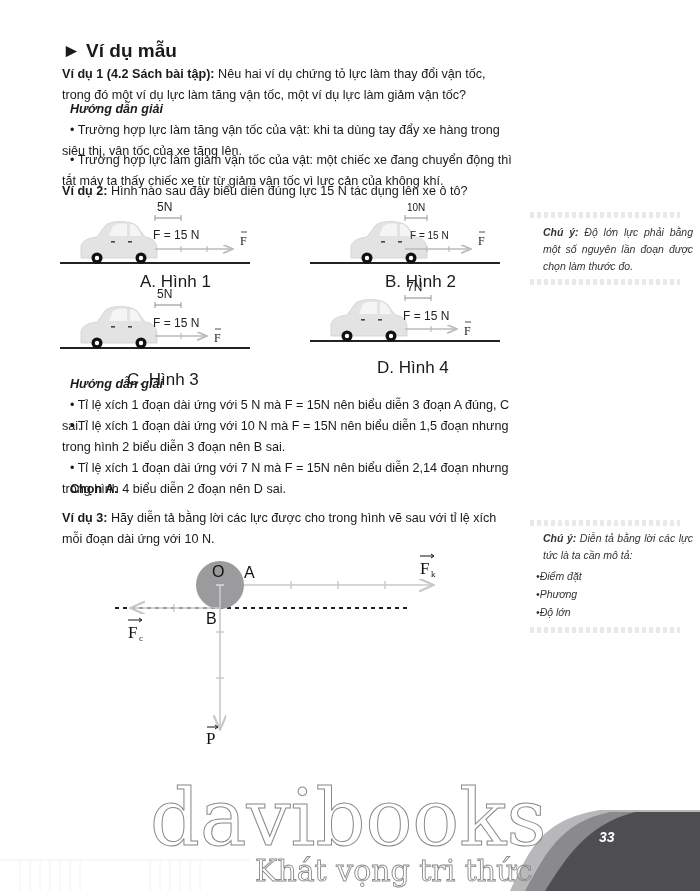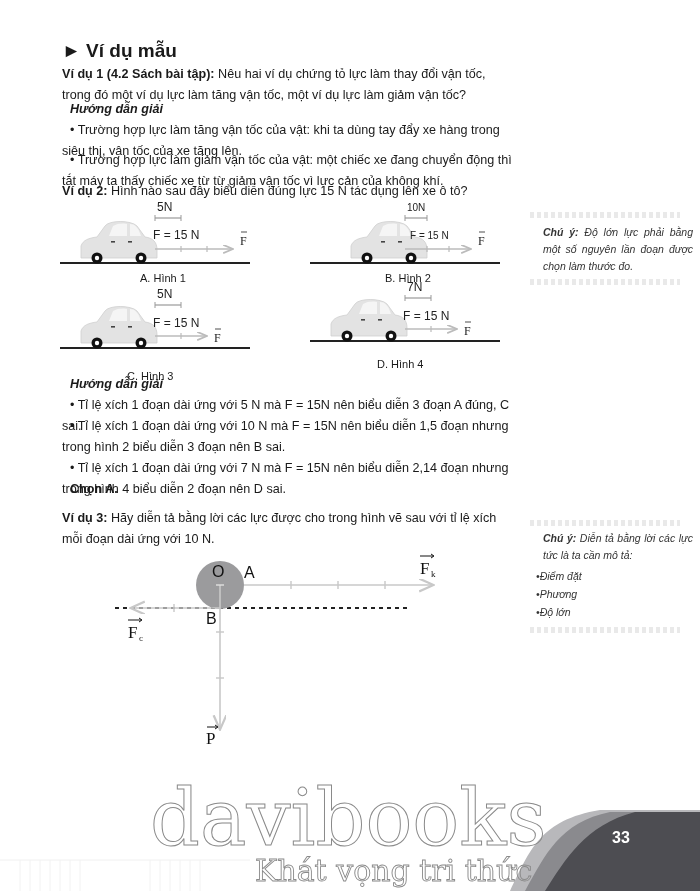--- a/index.html
+++ b/index.html
@@ -7,25 +7,25 @@
   .abs { position:absolute; }
   .h1 { left:62px; top:40px; font-size:19px; font-weight:bold; }
   .p { font-size:12.6px; line-height:21px; }
   .b { font-weight:bold; }
   .bi { font-weight:bold; font-style:italic; }
   .main { left:62px; width:450px; }
   .indent { text-indent:8px; }
   .note { left:530px; width:150px; font-size:10.5px; font-style:italic; line-height:17px; color:#333; text-align:justify;margin-left:13px; }
   .dots { height:6px; width:150px; background:repeating-linear-gradient(90deg,#e9e9e9 0 4px,#fff 4px 7px); }
   .fig { position:absolute; }
-  .cap { position:absolute; font-size:11px;text-align:center; }
+  .cap { position:absolute; font-size:17px;text-align:center; }
   .svgtxt { font-family:"Liberation Sans", sans-serif; }
   .serif { font-family:"Liberation Serif", serif; }
   .footer-bg { left:0; top:760px; width:700px; height:131px; }
-  .pagenum { left:612px; top:829px; font-size:16px; font-weight:bold; color:#fff; }
+  .pagenum { left:599px; top:829px; font-size:14px; font-weight:bold; color:#fff;font-style:italic; }
 </style>
 </head>
 <body>
 
 <div class="abs h1">► Ví dụ mẫu</div>
 
 <div class="abs main p" style="top:64px;">
   <span class="b">Ví dụ 1 (4.2 Sách bài tập):</span><span> Nêu hai ví dụ chứng tỏ lực làm thay đổi vận tốc, trong đó một ví dụ lực làm tăng vận tốc, một ví dụ lực làm giảm vận tốc?</span>
 </div>
 <div class="abs main p bi" style="top:99px; left:70px;">Hướng dẫn giải</div>

